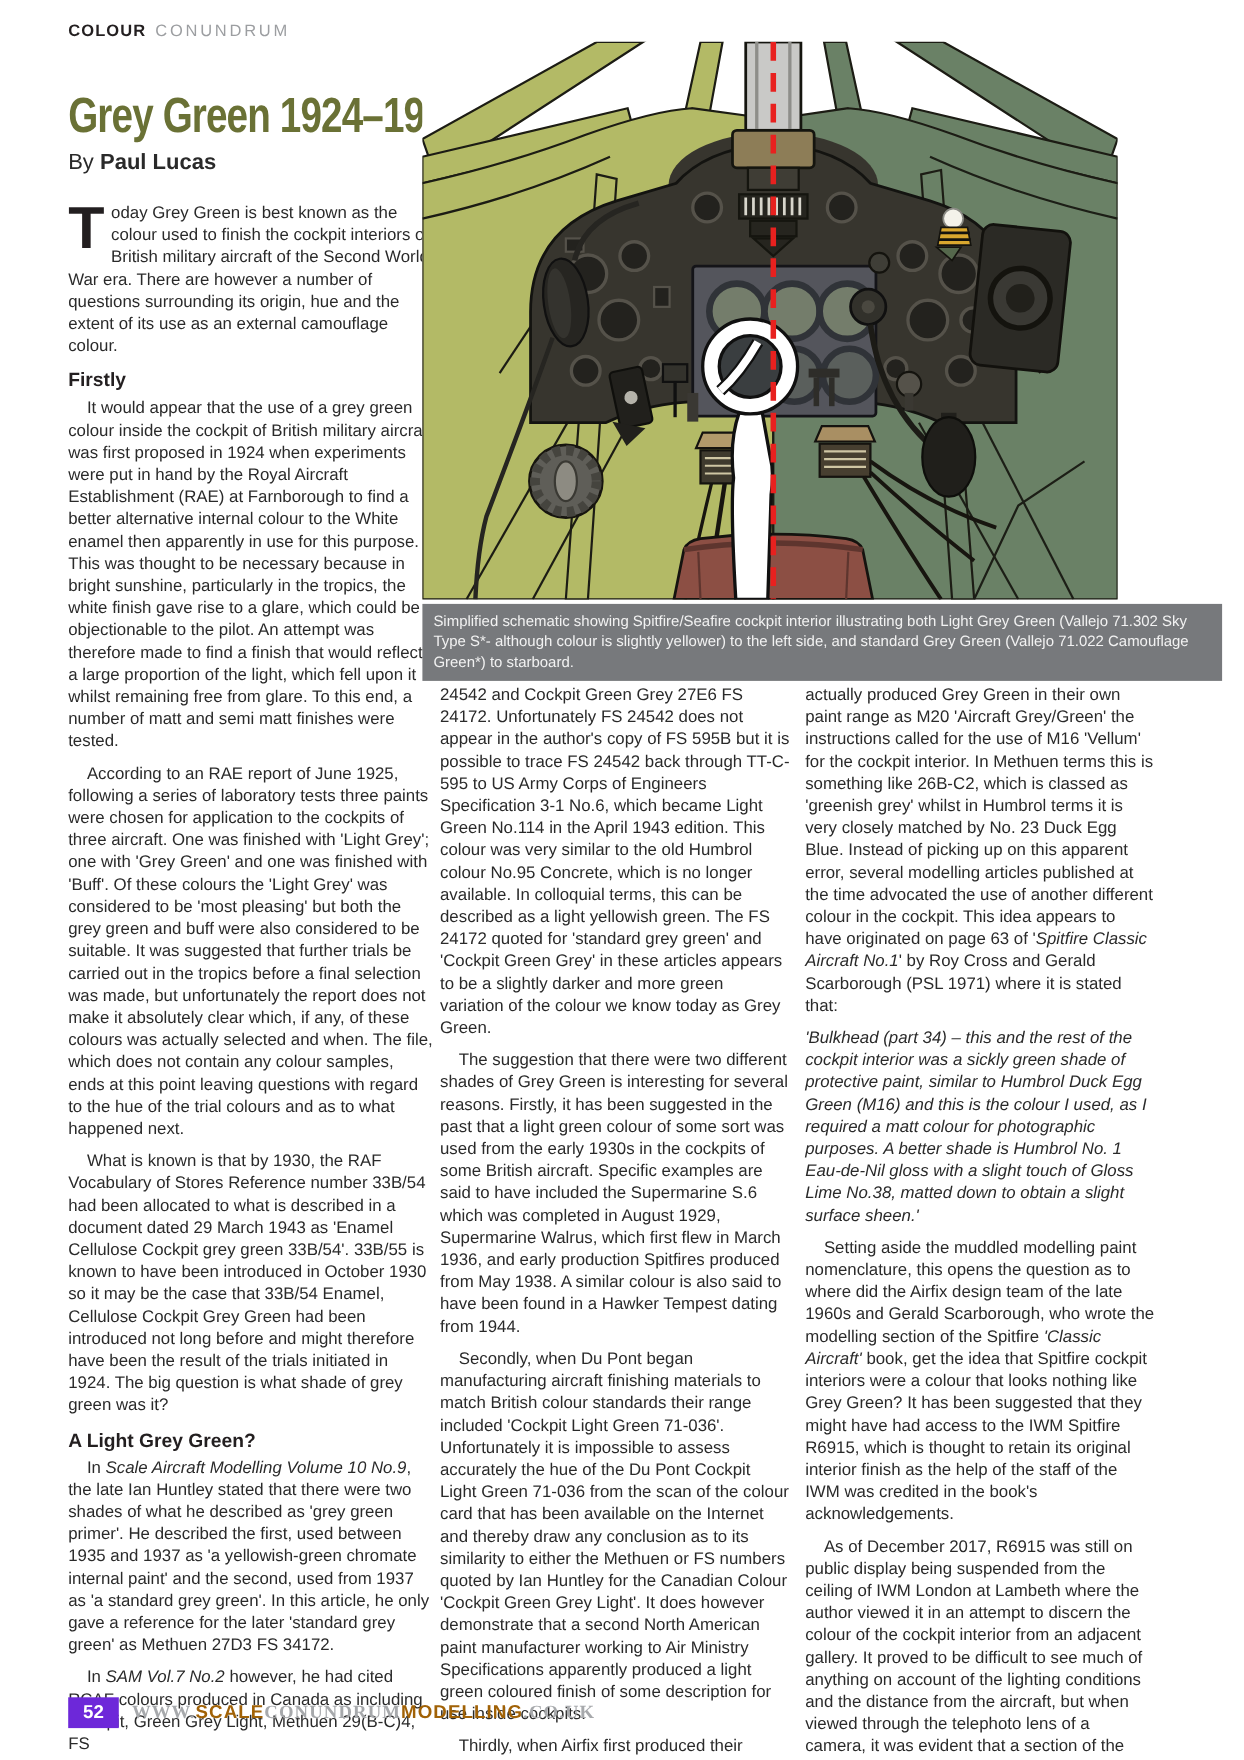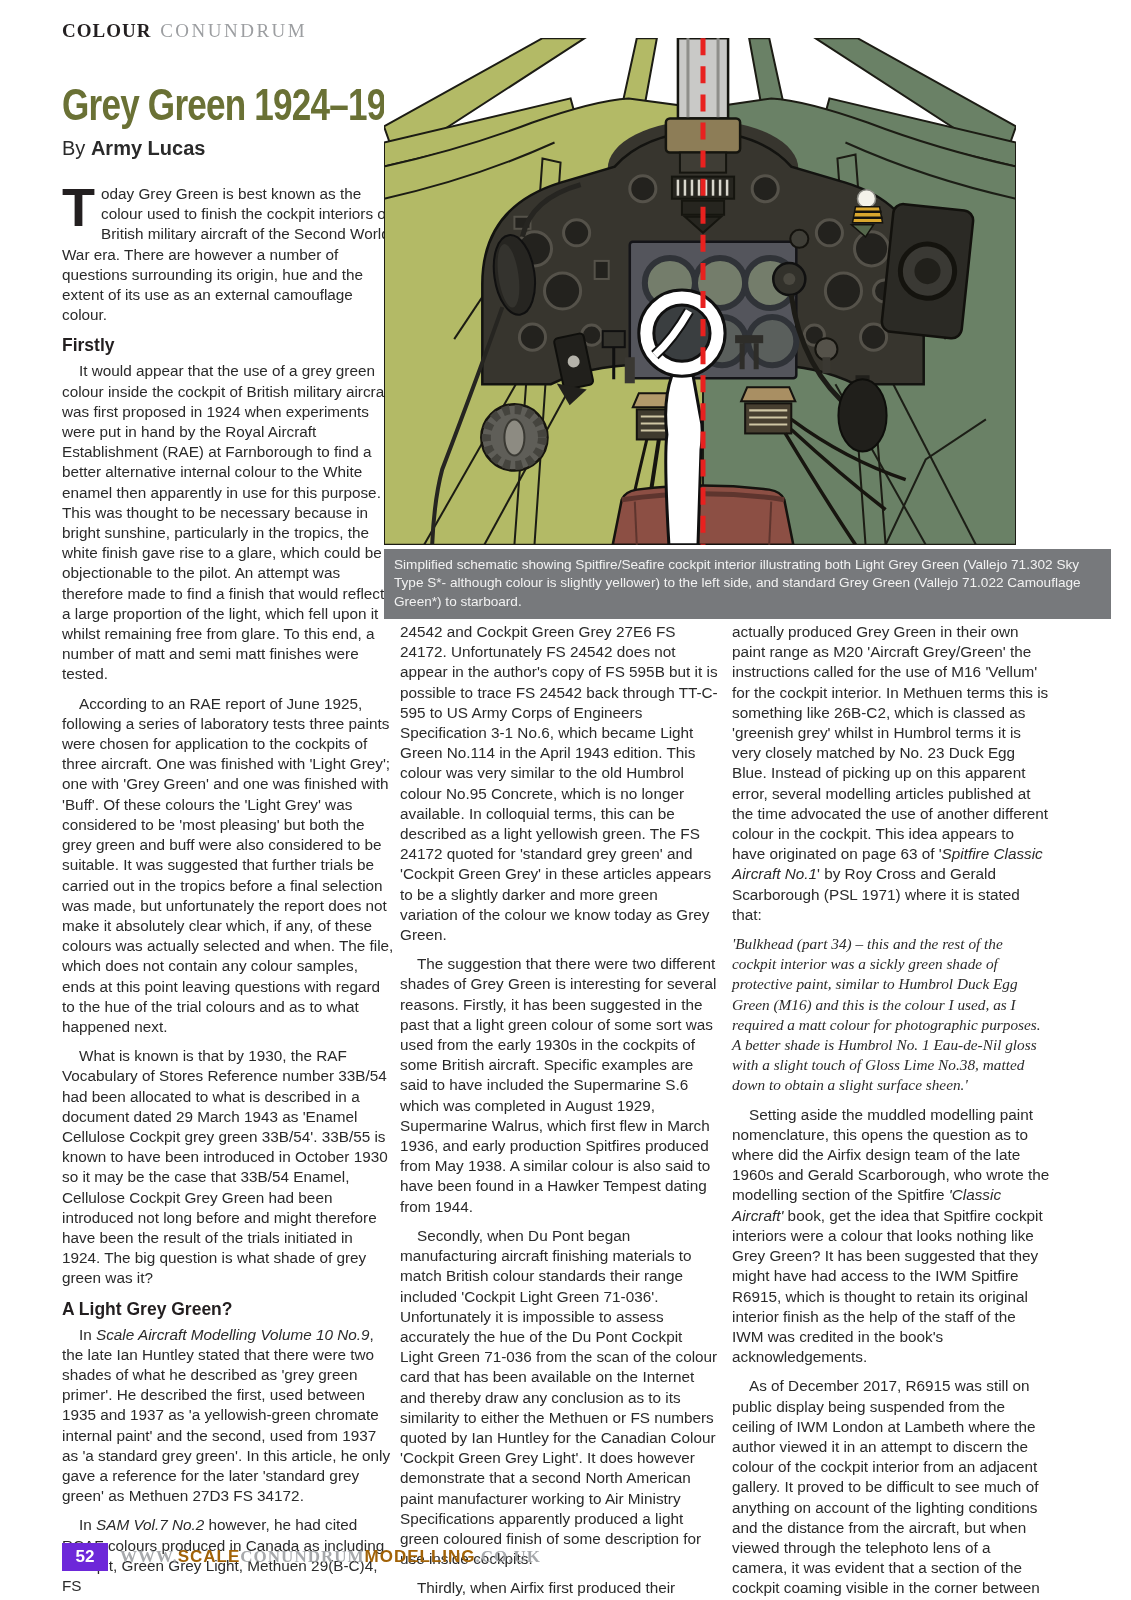--- a/index.html
+++ b/index.html
@@ -1,35 +1,35 @@
 <!DOCTYPE html>
 <html><head>
 <meta charset="utf-8">
 <style>
   html,body{margin:0;padding:0;background:#e8e8e8;}
   .page{
     position:relative;width:1131px;height:1600px;background:#ffffff;
     font-family:"Liberation Sans",sans-serif;color:#2a2a2a;overflow:hidden;
     margin:0 auto;
   }
-  .kicker{position:absolute;left:62px;top:20px;font-size:19px;font-family:Liberation Serif, serif;}
+  .kicker{position:absolute;left:62px;top:20px;font-size:15px;}
   .kicker .k-bold{font-weight:bold;color:#231f20;letter-spacing:1px;}
   .kicker .k-light{color:#9c9ea1;letter-spacing:2.5px;margin-left:4px;}
 
   .col1{position:absolute;left:62px;top:68px;width:332px;}
   .title{color:#6a7135;font-weight:bold;font-size:45px;line-height:1.0;margin:14px 0 2px 0;}
   .title .squeeze{display:inline-block;transform:scaleX(0.78);transform-origin:0 50%;white-space:nowrap;letter-spacing:-1px;}
   .byline{font-size:20px;margin:10px 0 24px 0;}
   .byline b{font-weight:bold;}
 
   p.body{font-size:15.3px;line-height:20.2px;margin:0 0 9px 0;text-indent:17px;text-align:left;}
   p.noindent{text-indent:0;}
   h3.subhead{font-size:17.5px;font-weight:bold;margin:10px 0 5px 0;color:#231f20;}
   .it{font-style:italic;}
-  p.quote{font-style:italic;text-indent:0;font-family:Liberation Serif, serif;}
+  p.quote{font-style:italic;text-indent:0;}
 
   .dropcap{float:left;font-size:54px;line-height:40px;font-weight:bold;color:#231f20;padding:3px 6px 0 0;}
 
   .figure{position:absolute;left:384px;top:38px;width:727px;}
   .figure svg{display:block;background:#ffffff;}
   .caption{
     background:#77797c;color:#f2f2f2;font-size:13.6px;line-height:1.35;
     padding:7px 10px 8px 10px;margin-top:4px;
   }
 
@@ -53,21 +53,21 @@
   <div class="kicker">
     <span class="k-bold">COLOUR</span>
     <span class="k-light">CONUNDRUM</span>
   </div>
 
   <div class="col1">
     <div class="title">
       <span class="squeeze">Grey Green 1924–1945</span>
     </div>
     <div class="byline">
-      <span>By </span><b>Army Lucas</b>
+      <span>By </span><b>Paul Lucas</b>
     </div>
 
     <p class="body noindent">
       <span class="dropcap">T</span><span>oday Grey Green is best known as the colour used to finish the cockpit interiors of British military aircraft of the Second World War era. There are however a number of questions surrounding its origin, hue and the extent of its use as an external camouflage colour.</span>
     </p>
 
     <h3 class="subhead">Firstly</h3>
     <p class="body">It would appear that the use of a grey green colour inside the cockpit of British military aircraft was first proposed in 1924 when experiments were put in hand by the Royal Aircraft Establishment (RAE) at Farnborough to find a better alternative internal colour to the White enamel then apparently in use for this purpose. This was thought to be necessary because in bright sunshine, particularly in the tropics, the white finish gave rise to a glare, which could be objectionable to the pilot. An attempt was therefore made to find a finish that would reflect a large proportion of the light, which fell upon it whilst remaining free from glare. To this end, a number of matt and semi matt finishes were tested.</p>
     <p class="body">According to an RAE report of June 1925, following a series of laboratory tests three paints were chosen for application to the cockpits of three aircraft. One was finished with 'Light Grey'; one with 'Grey Green' and one was finished with 'Buff'. Of these colours the 'Light Grey' was considered to be 'most pleasing' but both the grey green and buff were also considered to be suitable. It was suggested that further trials be carried out in the tropics before a final selection was made, but unfortunately the report does not make it absolutely clear which, if any, of these colours was actually selected and when. The file, which does not contain any colour samples, ends at this point leaving questions with regard to the hue of the trial colours and as to what happened next.</p>
     <p class="body">What is known is that by 1930, the RAF Vocabulary of Stores Reference number 33B/54 had been allocated to what is described in a document dated 29 March 1943 as 'Enamel Cellulose Cockpit grey green 33B/54'. 33B/55 is known to have been introduced in October 1930 so it may be the case that 33B/54 Enamel, Cellulose Cockpit Grey Green had been introduced not long before and might therefore have been the result of the trials initiated in 1924. The big question is what shade of grey green was it?</p>

